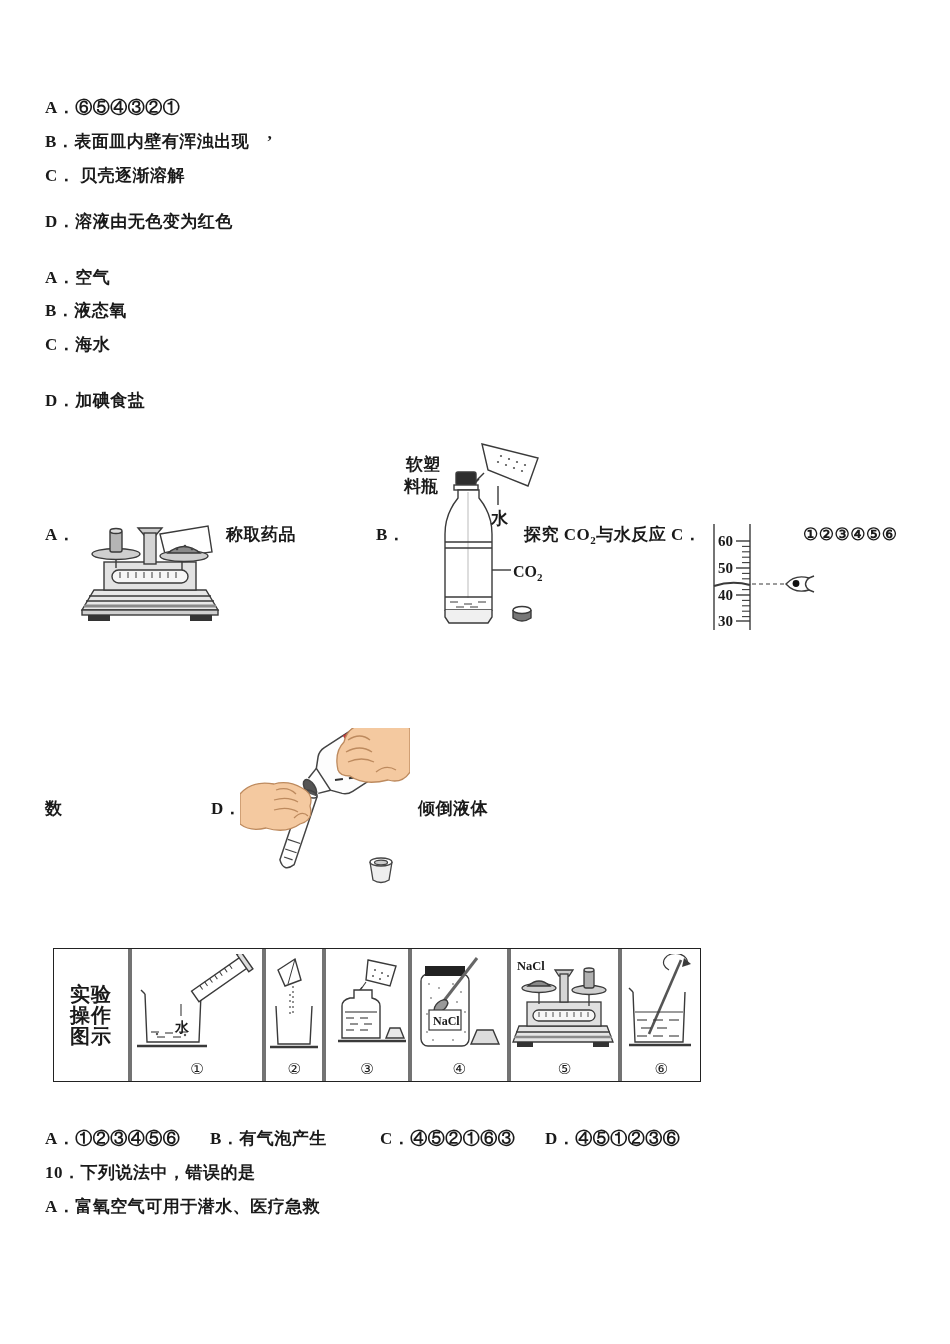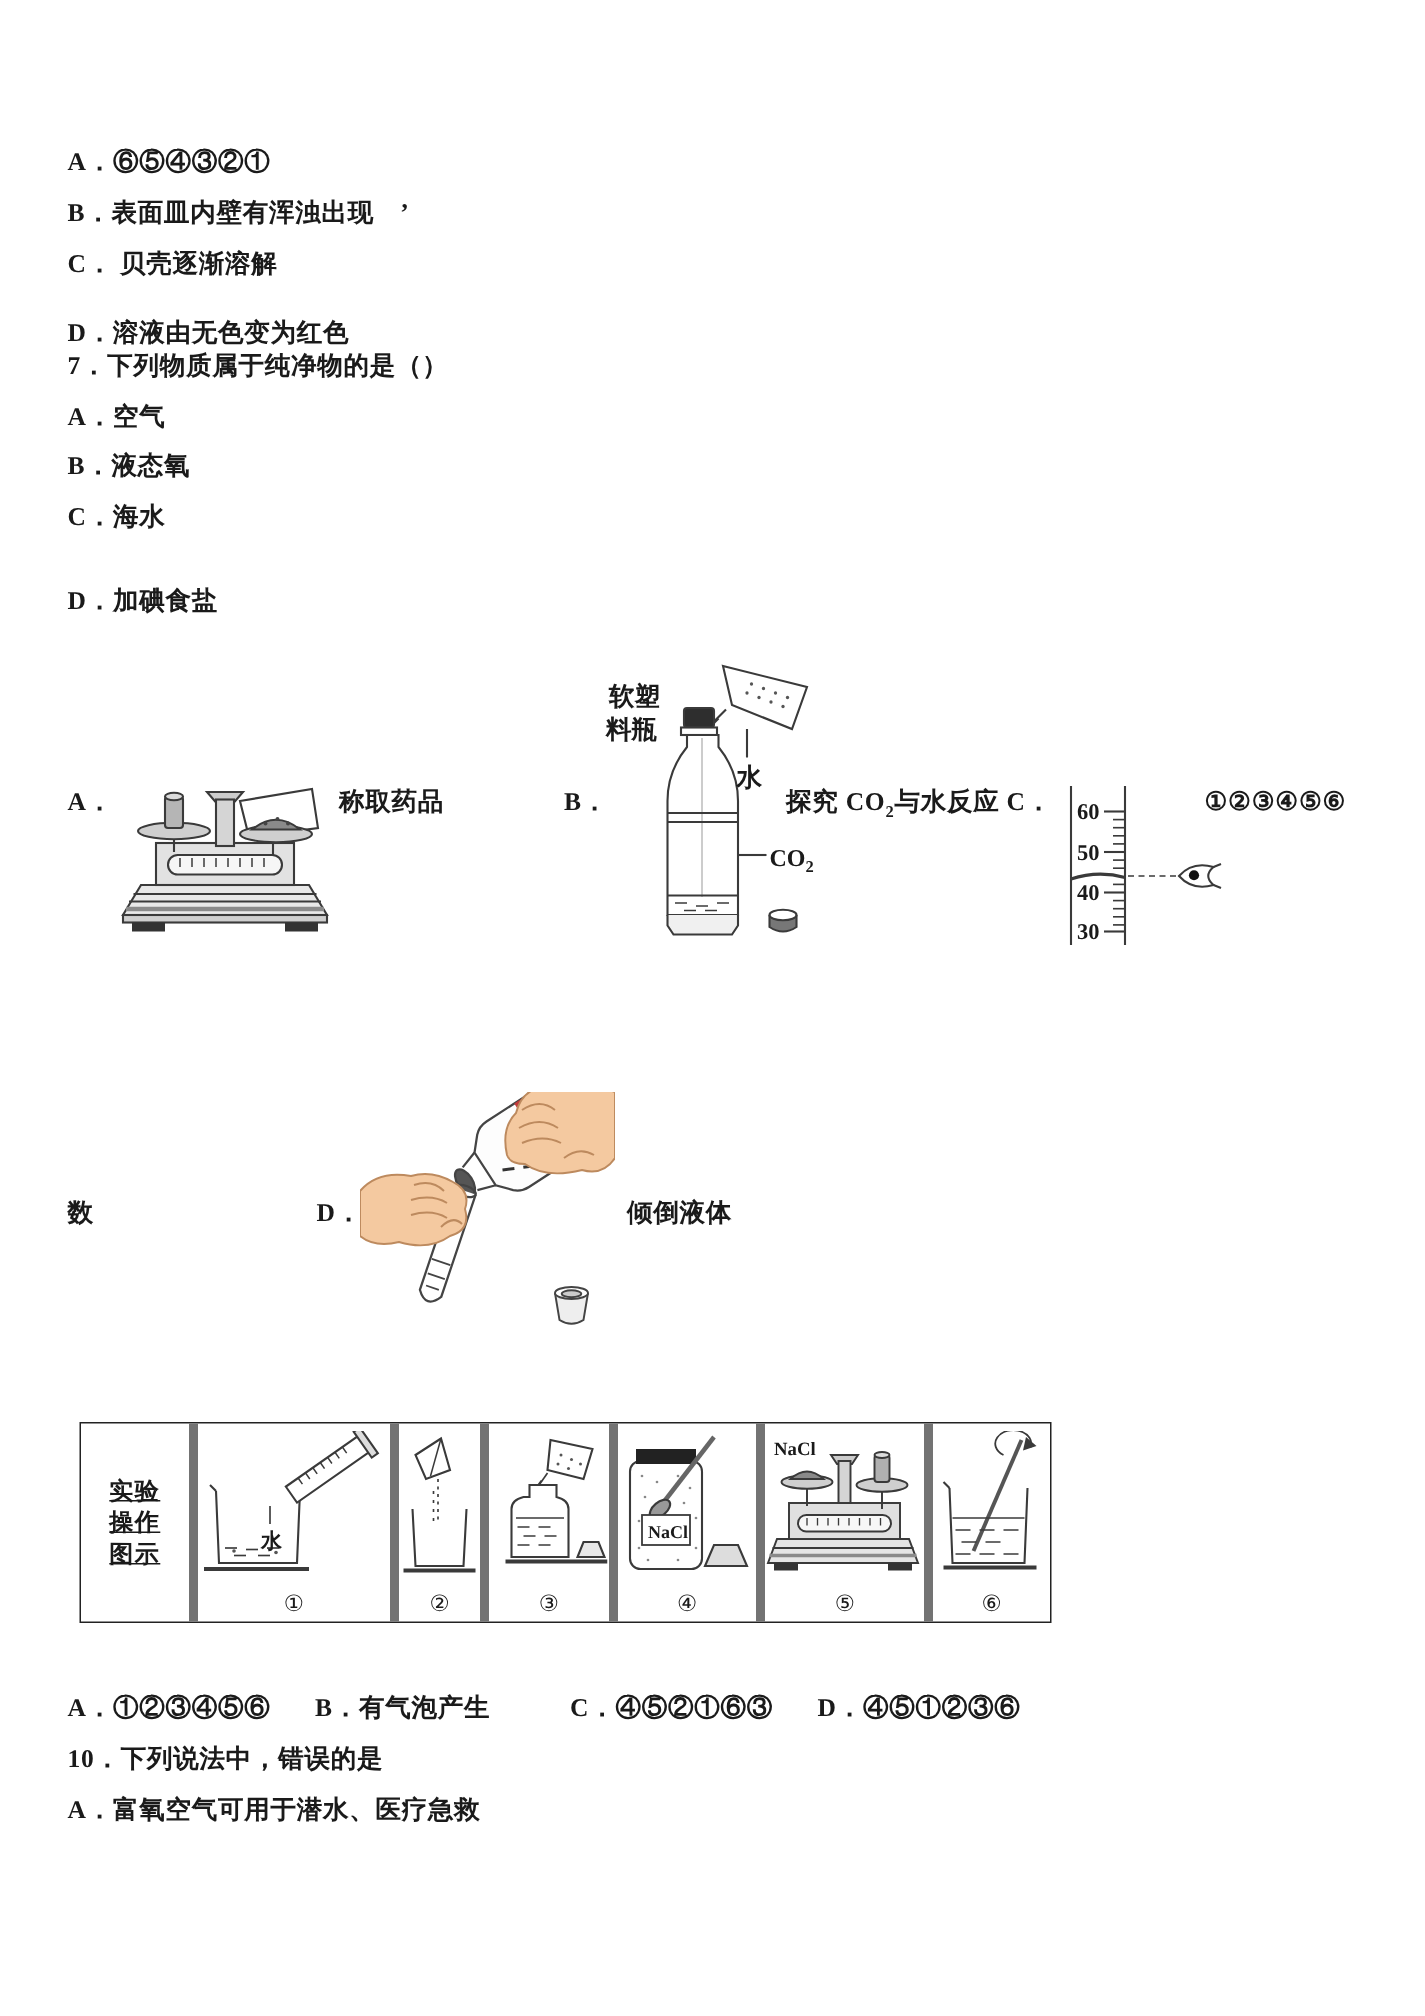--- a/index.html
+++ b/index.html
@@ -5,39 +5,38 @@
   html,body{margin:0;padding:0;background:#fff;}
   .page{position:relative;width:950px;height:1344px;background:#ffffff;overflow:hidden;
         font-family:"Liberation Serif","DejaVu Serif",serif;font-weight:700;color:#1a1a1a;}
   .tl{position:absolute;font-size:17px;line-height:22px;white-space:pre;letter-spacing:0.5px;}
   .tl sub{font-size:11px;}
   .fig{position:absolute;}
   svg{display:block;}
   svg text{font-family:"Liberation Serif","DejaVu Serif",serif;font-weight:700;fill:#1a1a1a;}
   .op-table{position:absolute;left:53px;top:948px;width:648px;height:134px;
             border:1.5px solid #222;display:flex;box-sizing:border-box;}
-  .op-cell{position:relative;border-right:6px solid #737373;box-sizing:border-box;height:100%;}
+  .op-cell{position:relative;border-right:4px solid #737373;box-sizing:border-box;height:100%;}
   .op-cell:last-child{border-right:none;}
   .op-head{display:flex;align-items:center;justify-content:center;}
-  .op-head .hl{font-size:16px;line-height:21px;letter-spacing:1px;text-decoration:underline;}
+  .op-head .hl{font-size:20px;line-height:21px;letter-spacing:1px;}
   .step-num{position:absolute;left:0;right:0;bottom:3px;text-align:center;font-size:15px;
             font-family:"DejaVu Sans",sans-serif;font-weight:400;}
   .cell-svg{margin:5px auto 0 auto;}
 </style>
 </head>
 <body>
 
 <div class="page">
 
   <span class="tl" style="left:45px;top:97px">A．⑥⑤④③②①</span>
   <span class="tl" style="left:45px;top:131px">B．表面皿内壁有浑浊出现　’</span>
   <span class="tl" style="left:45px;top:165px">C． 贝壳逐渐溶解</span>
   <span class="tl" style="left:45px;top:211px">D．溶液由无色变为红色</span>
 
-  <span class="tl" style="left:45px;top:233px">7．下列物质属于纯净物的是（）</span>
   <span class="tl" style="left:45px;top:267px">A．空气</span>
   <span class="tl" style="left:45px;top:300px">B．液态氧</span>
   <span class="tl" style="left:45px;top:334px">C．海水</span>
   <span class="tl" style="left:45px;top:390px">D．加碘食盐</span>
 
 
   <span class="tl" style="left:45px;top:524px">A．</span>
   <div class="fig" style="left:80px;top:518px">
     <svg width="140" height="104" viewBox="0 0 140 104">
       <g stroke="#3a3a3a" stroke-width="1.4" fill="none">

